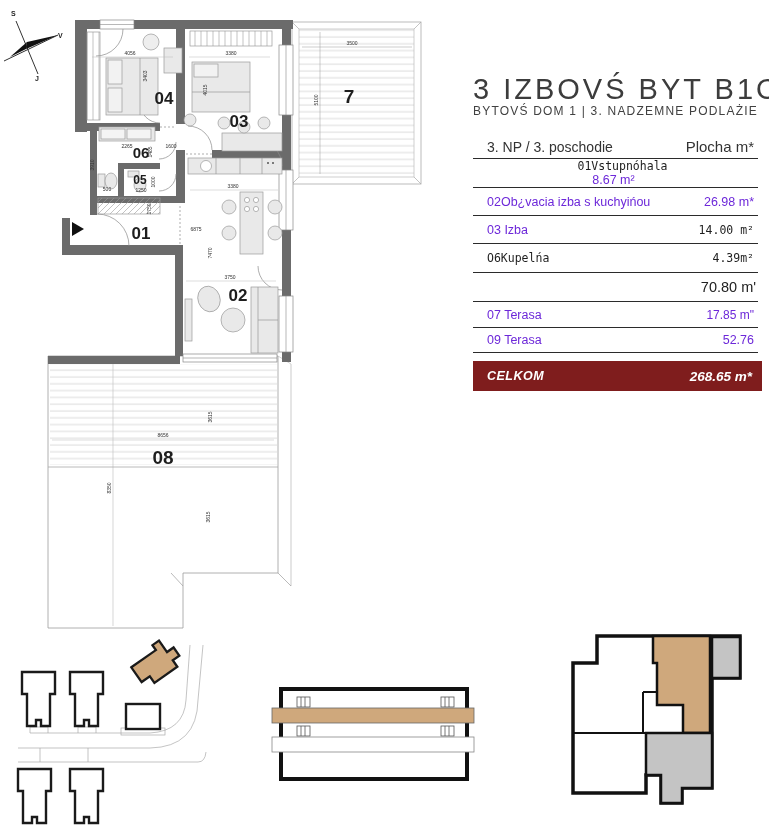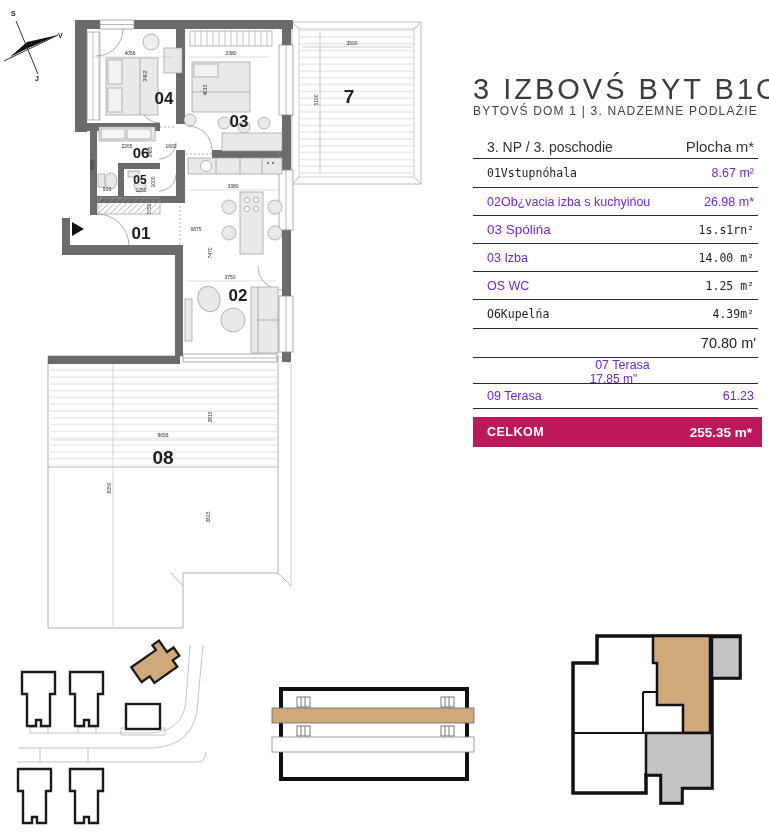--- a/index.html
+++ b/index.html
@@ -18,22 +18,22 @@
   .thead{height:23px;border-bottom:1.5px solid #2b2b2b;}
   .thead .lbl{font-size:14px;color:#333;}
   .thead .val{font-size:15px;color:#333;}
   .sans{font-family:"Liberation Sans",sans-serif;font-size:12.5px;color:#6d28d9;}
   .mono{font-family:"DejaVu Sans Mono",monospace;font-size:11.5px;color:#1e1e1e;}
   .subrow{display:flex;justify-content:flex-end;align-items:center;height:28px;
           border-bottom:1px solid #2b2b2b;}
   .subrow.noline{border-bottom:none;height:27px;}
   .sub1{font-size:14.5px;color:#222;padding-right:2px;text-align:center;}
   .sub2{font-family:"DejaVu Sans Mono",monospace;font-size:12.5px;color:#333;padding-right:2px;}
-  #totalbar{margin-top:8px;height:30px;background:#be185d;color:#fff;display:flex;
-            justify-content:space-between;align-items:center;width:289px;}
+  #totalbar{margin-top:8px;height:30px;background:#7f1d1d;color:#fff;display:flex;
+            justify-content:space-between;align-items:center;width:289px;font-style:italic;}
   #totalbar .lbl{font-weight:bold;font-size:12.5px;padding-left:14px;letter-spacing:.5px;}
   #totalbar .val{font-weight:bold;font-size:13.5px;padding-right:10px;}
 </style>
 </head>
 <body>
 
 <div id="page">
 
 <svg id="drawing" width="769" height="839" viewBox="0 0 769 839">
   <defs>
@@ -291,55 +291,47 @@
 
 <div id="panel">
   <div id="title">3 IZBOVŚ BYT B1O</div>
   <div id="subtitle">BYTOVŚ DOM 1 | 3. NADZEMNE PODLAŻIE</div>
 
   <div id="areatable">
     <div class="trow thead">
       <span class="lbl">3. NP / 3. poschodie</span>
       <span class="val">Plocha m*</span>
     </div>
-    <div class="trow" style="height:28px;">
+    <div class="trow" style="height:28px;flex-direction:column;">
       <span class="lbl mono">01Vstupnóhala</span>
       <span class="val sans">8.67 m²</span>
     </div>
     <div class="trow">
       <span class="lbl sans">02Ob¿vacia izba s kuchyińou</span>
       <span class="val sans">26.98 m*</span>
     </div>
     <div class="trow">
-      <span class="lbl sans" style="font-size:13.5px">03 Spólińa</span>
-      <span class="val mono">1s.s1rn²</span>
-    </div>
-    <div class="trow">
       <span class="lbl sans">03  Izba</span>
       <span class="val mono">14.00 m²</span>
-    </div>
-    <div class="trow">
-      <span class="lbl sans">OS WC</span>
-      <span class="val mono">1.25 m²</span>
     </div>
     <div class="trow" style="height:28px;gap:7px;">
       <span class="lbl mono">O6Kupelńa</span>
       <span class="val mono">4.39m²</span>
     </div>
     <div class="subrow">
       <span class="sub1">70.80 m'</span>
     </div>
-    <div class="trow" style="height:25px;flex-direction:column;">
+    <div class="trow" style="height:25px;">
       <span class="lbl sans">07 Terasa</span>
       <span class="val sans" style="font-size:12px">17.85 m"</span>
     </div>
     <div class="trow" style="height:24px;">
       <span class="lbl sans">09 Terasa</span>
-      <span class="val sans">61.23</span>
+      <span class="val sans">52.76</span>
     </div>
     <div id="totalbar">
       <span class="lbl">CELKOM</span>
-      <span class="val">255.35 m*</span>
+      <span class="val">268.65 m*</span>
     </div>
   </div>
 </div>
 
 </div>
 
 </body></html>

